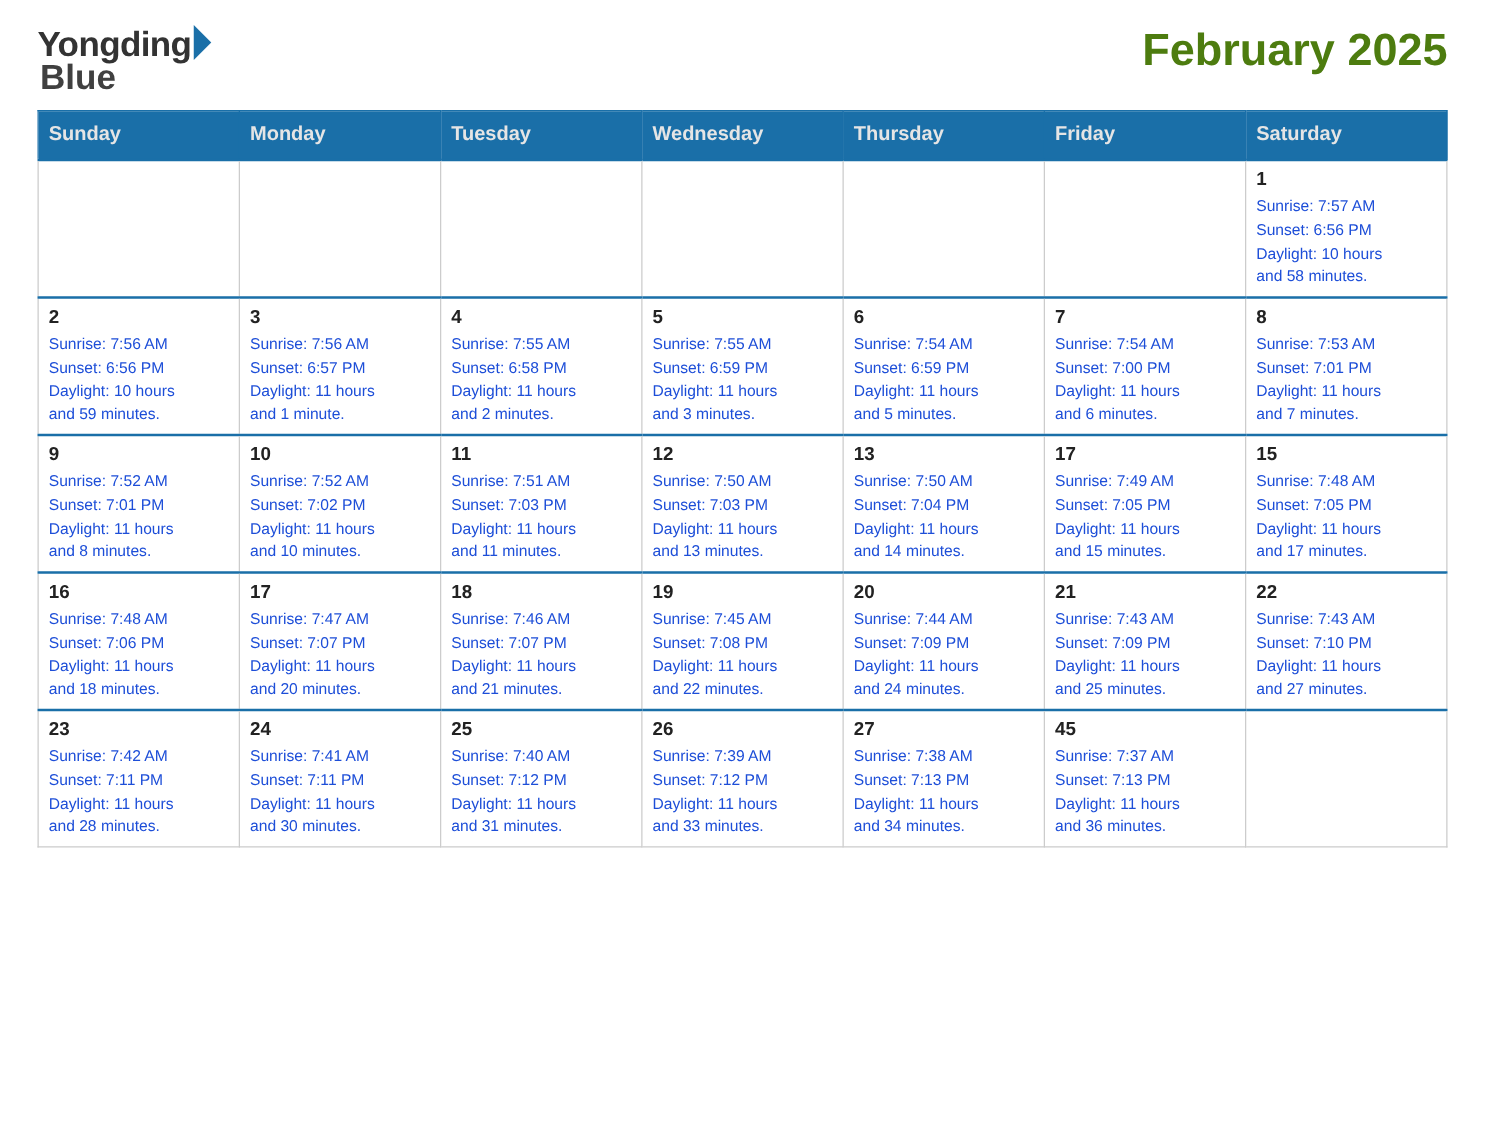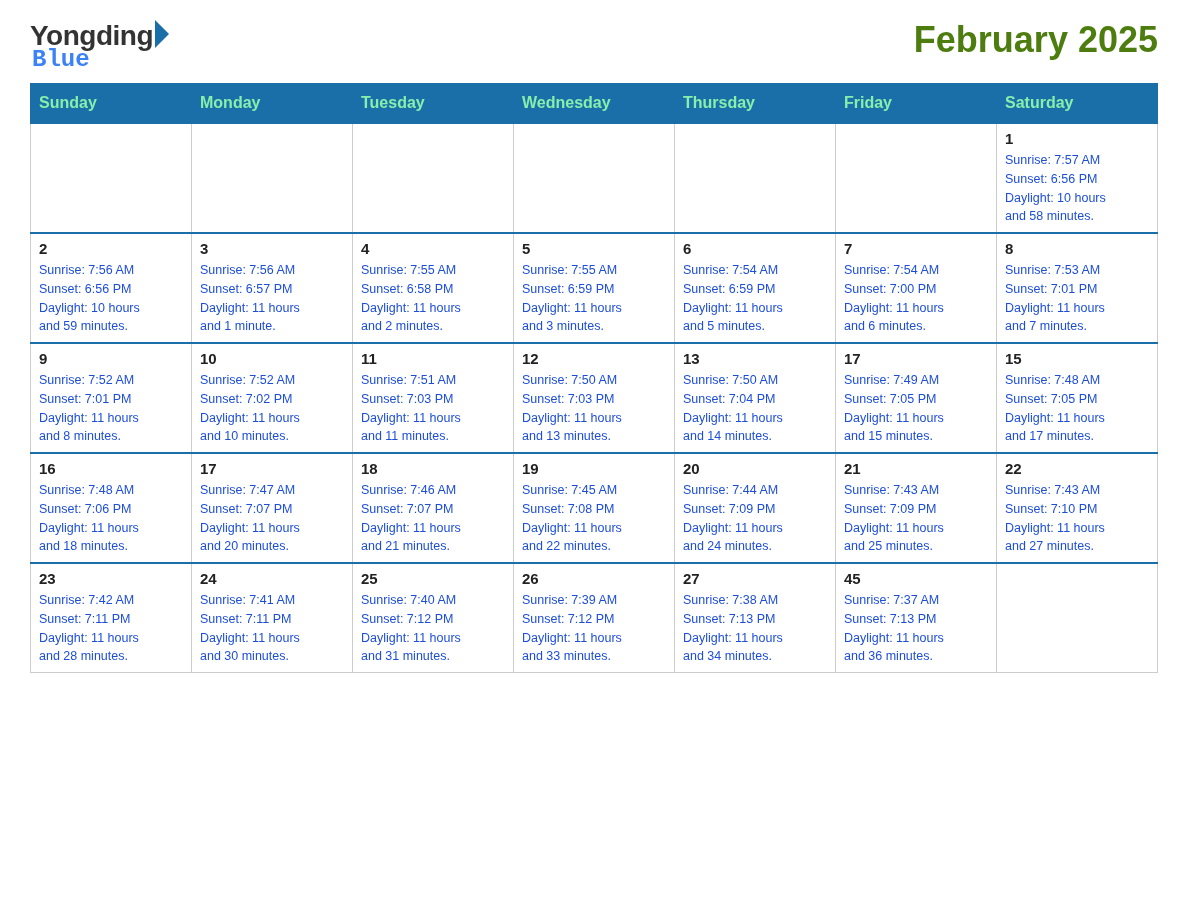--- a/index.html
+++ b/index.html
@@ -34,26 +34,25 @@
     .logo-arrow {
       width: 0;
       height: 0;
       border-left: 14px solid #1a6fa8;
       border-top: 14px solid transparent;
       border-bottom: 14px solid transparent;
       margin-left: 2px;
       margin-top: -4px;
     }
     .logo-blue {
-      font-size: 24px;
-      font-weight: bold;
-      color: #3b82f6;
+      font-size: 28px;
+      font-weight: bold;
+      color: #404040;
       margin-top: -6px;
       margin-left: 2px;
-      font-family: Liberation Mono, monospace;
     }
     .title-section {
       text-align: right;
     }
     .calendar-title {
       font-size: 36px;
       font-weight: bold;
       color: #4d7c0f;
       line-height: 1.1;
     }
@@ -62,21 +61,21 @@
       color: #555;
       margin-top: 4px;
     }
     .calendar-table {
       width: 100%;
       border-collapse: collapse;
       margin-top: 10px;
     }
     .calendar-table th {
       background-color: #1a6fa8;
-      color: #86efac;
+      color: #e5e5e5;
       font-size: 16px;
       font-weight: bold;
       padding: 10px 8px;
       text-align: left;
       border: 1px solid #1a6fa8;
     }
     .calendar-table td {
       vertical-align: top;
       border: 1px solid #ccc;
       padding: 6px 8px;

